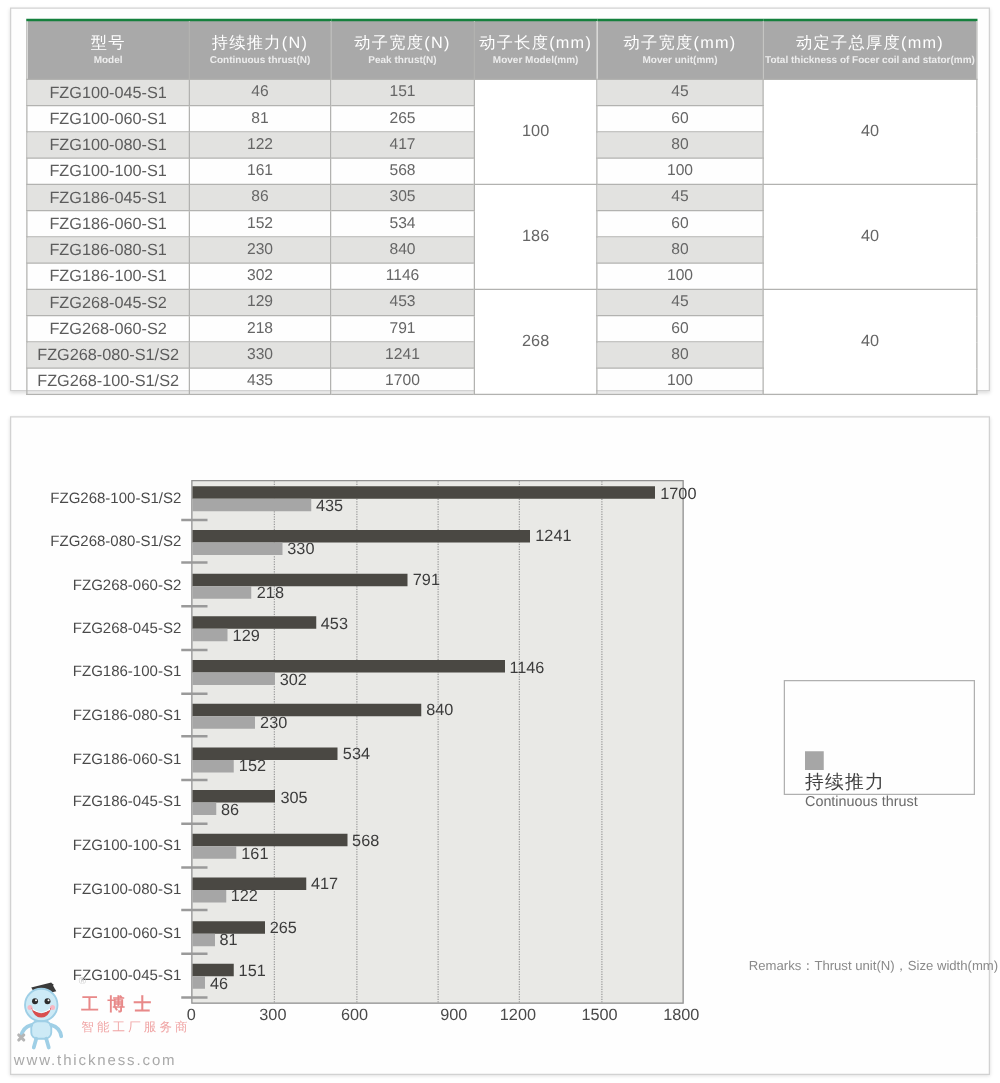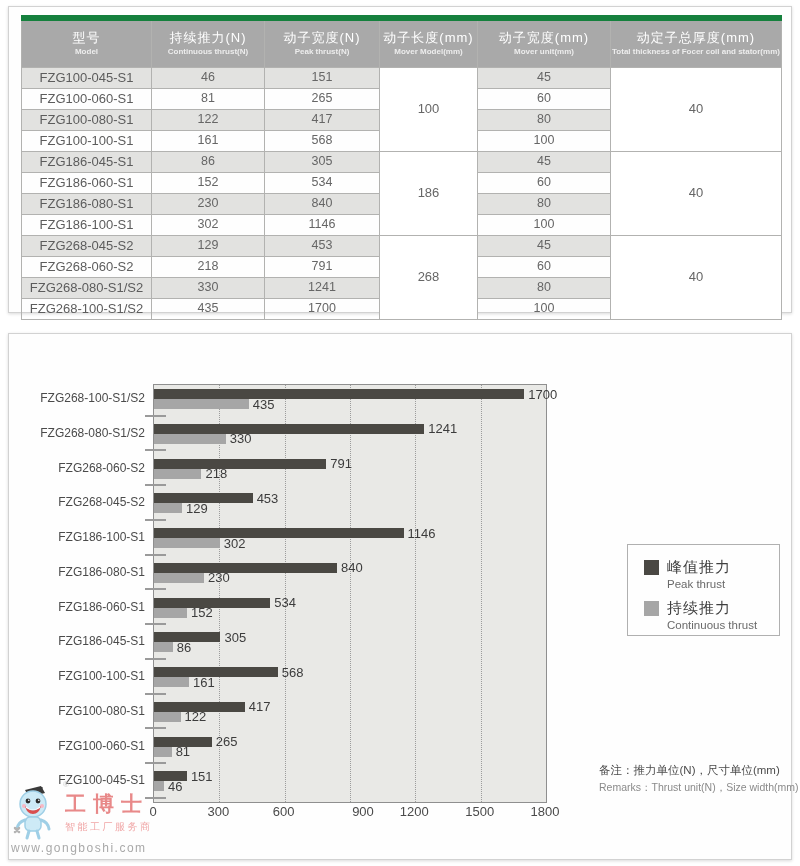--- a/index.html
+++ b/index.html
@@ -35,21 +35,21 @@
     padding:0;
     height:20px;
     line-height:1.1;
     overflow:hidden;
     white-space:nowrap;
   }
   table.spec thead th{
     background:#a9a9a9;
     color:#ffffff;
     height:46px;
-    border-top:6px solid #15803d;
+    border-top:2px solid #15803d;
     font-weight:normal;
   }
   .th-zh{display:block;font-size:13px;letter-spacing:1px;}
   .th-en{display:block;font-size:8px;color:#ededed;margin-top:2px;font-weight:bold;}
   tr.stripe td{background:#e2e2e0;}
   td.merged{background:#ffffff !important;font-size:13px;color:#666;}
   td.model-cell{font-size:13px;color:#5c5c5c;}
 
   
   #plot{
@@ -110,21 +110,21 @@
   .remarks-en{font-size:10.5px;color:#8a8a8a;margin-top:3px;white-space:nowrap;}
 
   
   #logo{position:absolute;left:2px;top:450px;width:150px;}
   .logo-row{display:flex;align-items:center;}
   .logo-mascot{width:52px;height:56px;flex:none;}
   .logo-text{margin-left:2px;}
   .logo-name{
     font-family:"Liberation Serif","DejaVu Serif",serif;
     font-weight:bold;
-    font-size:21px;color:#e88989;letter-spacing:7px;white-space:nowrap;
+    font-size:14px;color:#e88989;letter-spacing:7px;white-space:nowrap;
   }
   .logo-sub{font-size:10px;color:#f0a6a6;letter-spacing:2.5px;margin-top:2px;white-space:nowrap;}
   .logo-url{font-size:12px;color:#a9a9a9;letter-spacing:1.5px;margin-top:1px;white-space:nowrap;}
   .logo-reg{position:absolute;left:52px;top:-4px;font-size:8px;color:#c9c9c9;}
 </style>
 </head>
 <body>
 
 <section class="panel" id="table-panel">
   <table class="spec">
@@ -336,38 +336,30 @@
       <div class="xlabel" style="left: 114px;">0</div>
       <div class="xlabel" style="left: 179.333px;">300</div>
       <div class="xlabel" style="left: 244.667px;">600</div>
       <div class="xlabel" style="left: 324px;">900</div>
       <div class="xlabel" style="left: 375.333px;">1200</div>
       <div class="xlabel" style="left: 440.667px;">1500</div>
       <div class="xlabel" style="left: 506px;">1800</div>
     </div>
 
   <div id="legend">
-    <div class="legend-item" style="top:13px;">
-      <span class="swatch dark"></span>
-      <div>
-        <div class="legend-zh">峰值推力</div>
-        <div class="legend-en">Peak thrust</div>
-      </div>
-    </div>
-    <div class="legend-item" style="top:54px;">
+    <div class="legend-item" style="top:54px;flex-direction:column;">
       <span class="swatch gray"></span>
       <div>
         <div class="legend-zh">持续推力</div>
         <div class="legend-en">Continuous thrust</div>
       </div>
     </div>
   </div>
 
   <div id="remarks">
-    <div class="remarks-zh">备注：推力单位(N)，尺寸单位(mm)</div>
     <div class="remarks-en">Remarks：Thrust unit(N)，Size width(mm)</div>
   </div>
 
   <div id="logo">
     <span class="logo-reg">®</span>
     <div class="logo-row">
       <svg class="logo-mascot" viewBox="0 0 52 56">
 
         <polygon points="14,6 30,2 34,9 18,13" fill="#3a3a3a"></polygon>
         <rect x="29" y="3" width="2" height="8" fill="#3a3a3a" transform="rotate(12 30 7)"></rect>
@@ -393,16 +385,16 @@
         <path d="M18 47 l-2 7" stroke="#9fcfe6" stroke-width="3" stroke-linecap="round"></path>
         <path d="M26 47 l2 7" stroke="#9fcfe6" stroke-width="3" stroke-linecap="round"></path>
 
         <path d="M4 44 l4 4 M4 48 l4 -4" stroke="#b5b5b5" stroke-width="2.5" stroke-linecap="round"></path>
       </svg>
       <div class="logo-text">
         <div class="logo-name">工博士</div>
         <div class="logo-sub">智能工厂服务商</div>
       </div>
     </div>
-    <div class="logo-url">www.gongboshi.com</div>
+    <div class="logo-url">www.thickness.com</div>
   </div>
 
 </section>
 
 </body></html>

